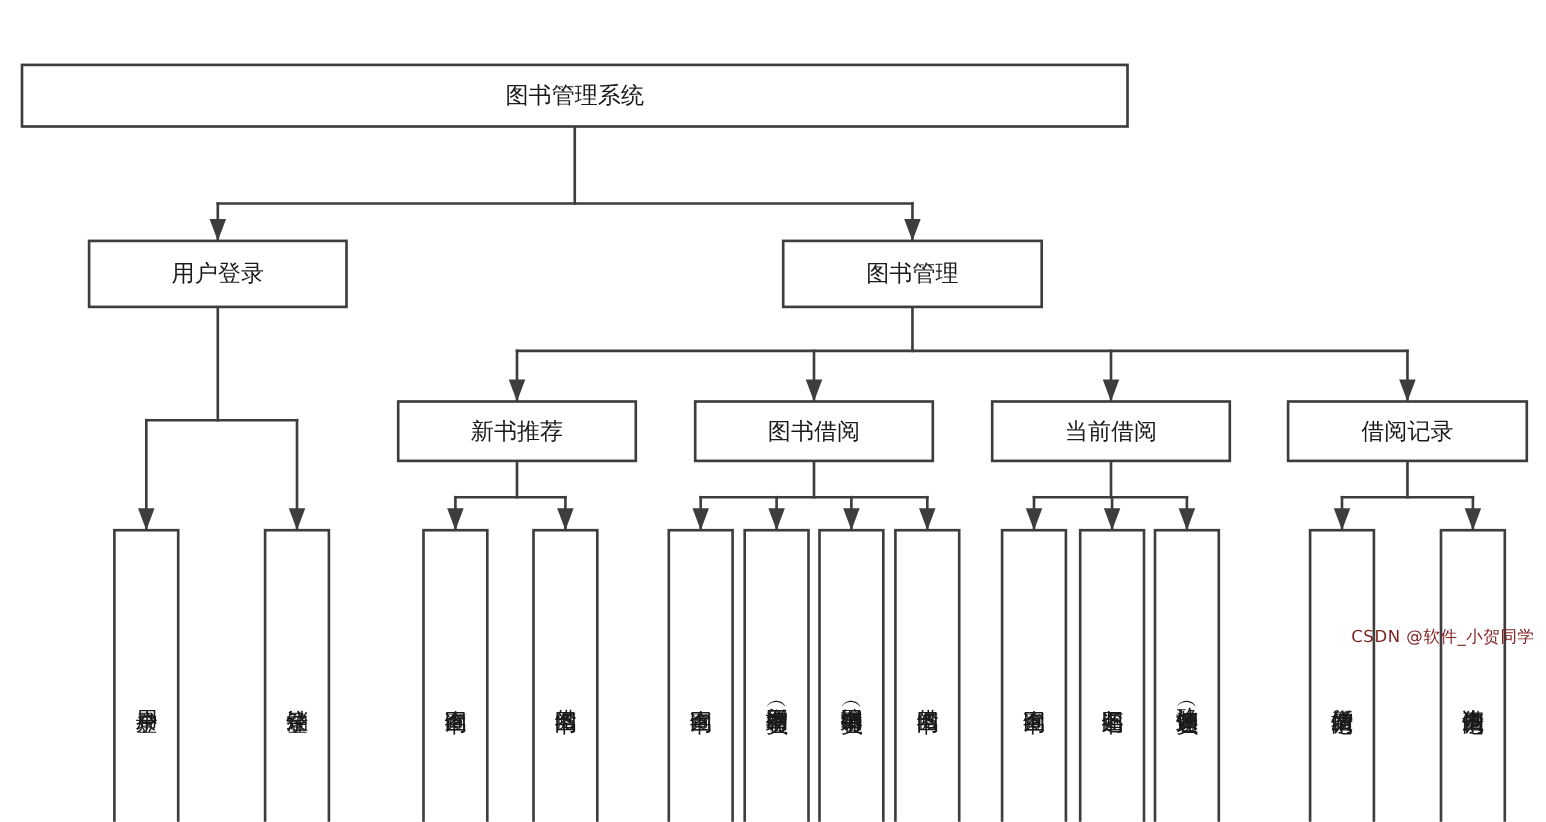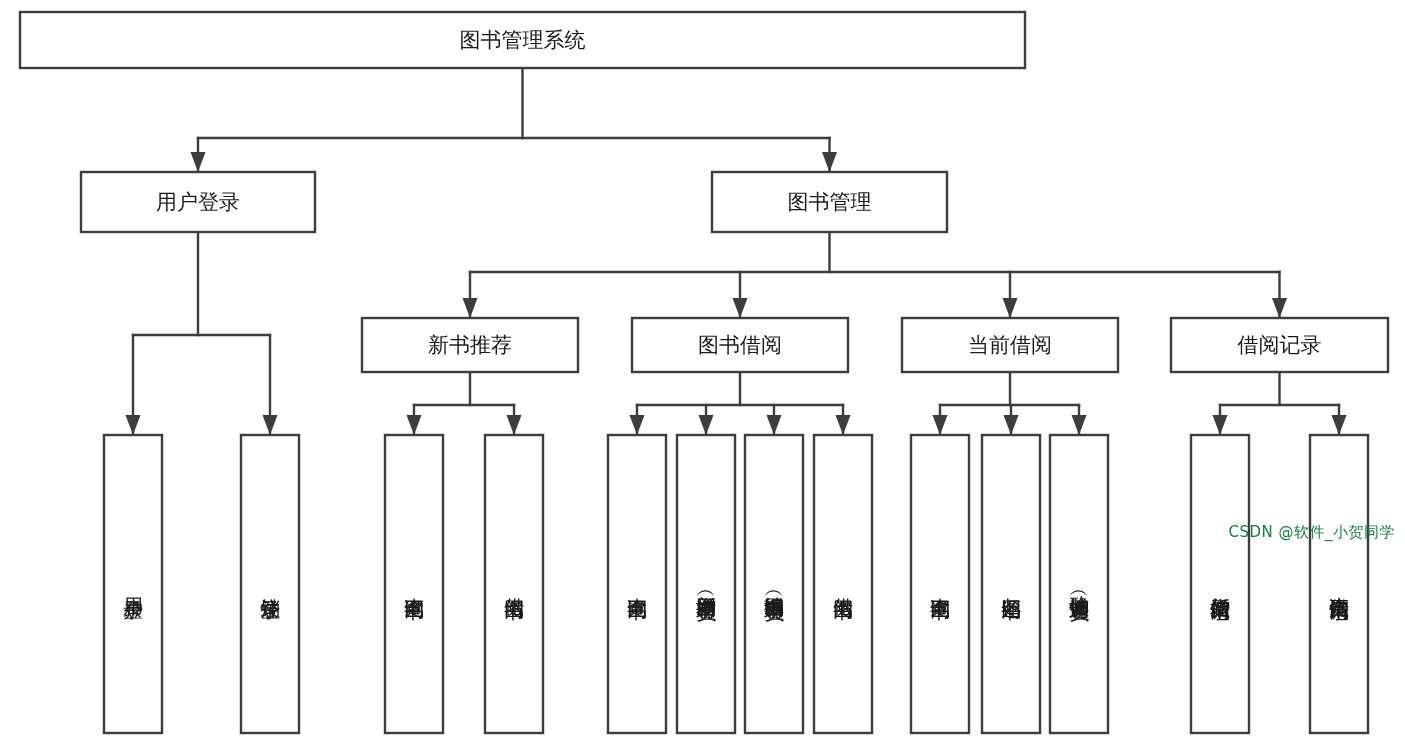--- a/index.html
+++ b/index.html
@@ -11,20 +11,21 @@
     width: 1405px;
     height: 747px;
     font-family: "DejaVu Sans", "Liberation Sans", sans-serif;
     overflow: hidden;
   }
   #diagram-root {
     position: relative;
     width: 1405px;
     height: 548px;
     background: #ffffff;
+    margin-top: 47px;
   }
   svg.diagram-canvas {
     position: absolute;
     left: 0;
     top: 0;
     width: 1405px;
     height: 747px;
   }
   .node-box {
     fill: #ffffff;
@@ -47,21 +48,21 @@
     font-size: 21px;
     text-anchor: middle;
     dominant-baseline: middle;
   }
   .watermark-text {
     position: absolute;
     right: 10px;
     bottom: 6px;
     font-family: "DejaVu Sans", "Liberation Sans", sans-serif;
     font-size: 15px;
-    color: #15803d;
+    color: #7f1d1d;
     white-space: nowrap;
     letter-spacing: 0.5px;
   }
 </style>
 </head>
 <body>
 
 <div id="diagram-root">
   <svg class="diagram-canvas" viewBox="0 0 1405 747">
     <g id="connectors-layer">

